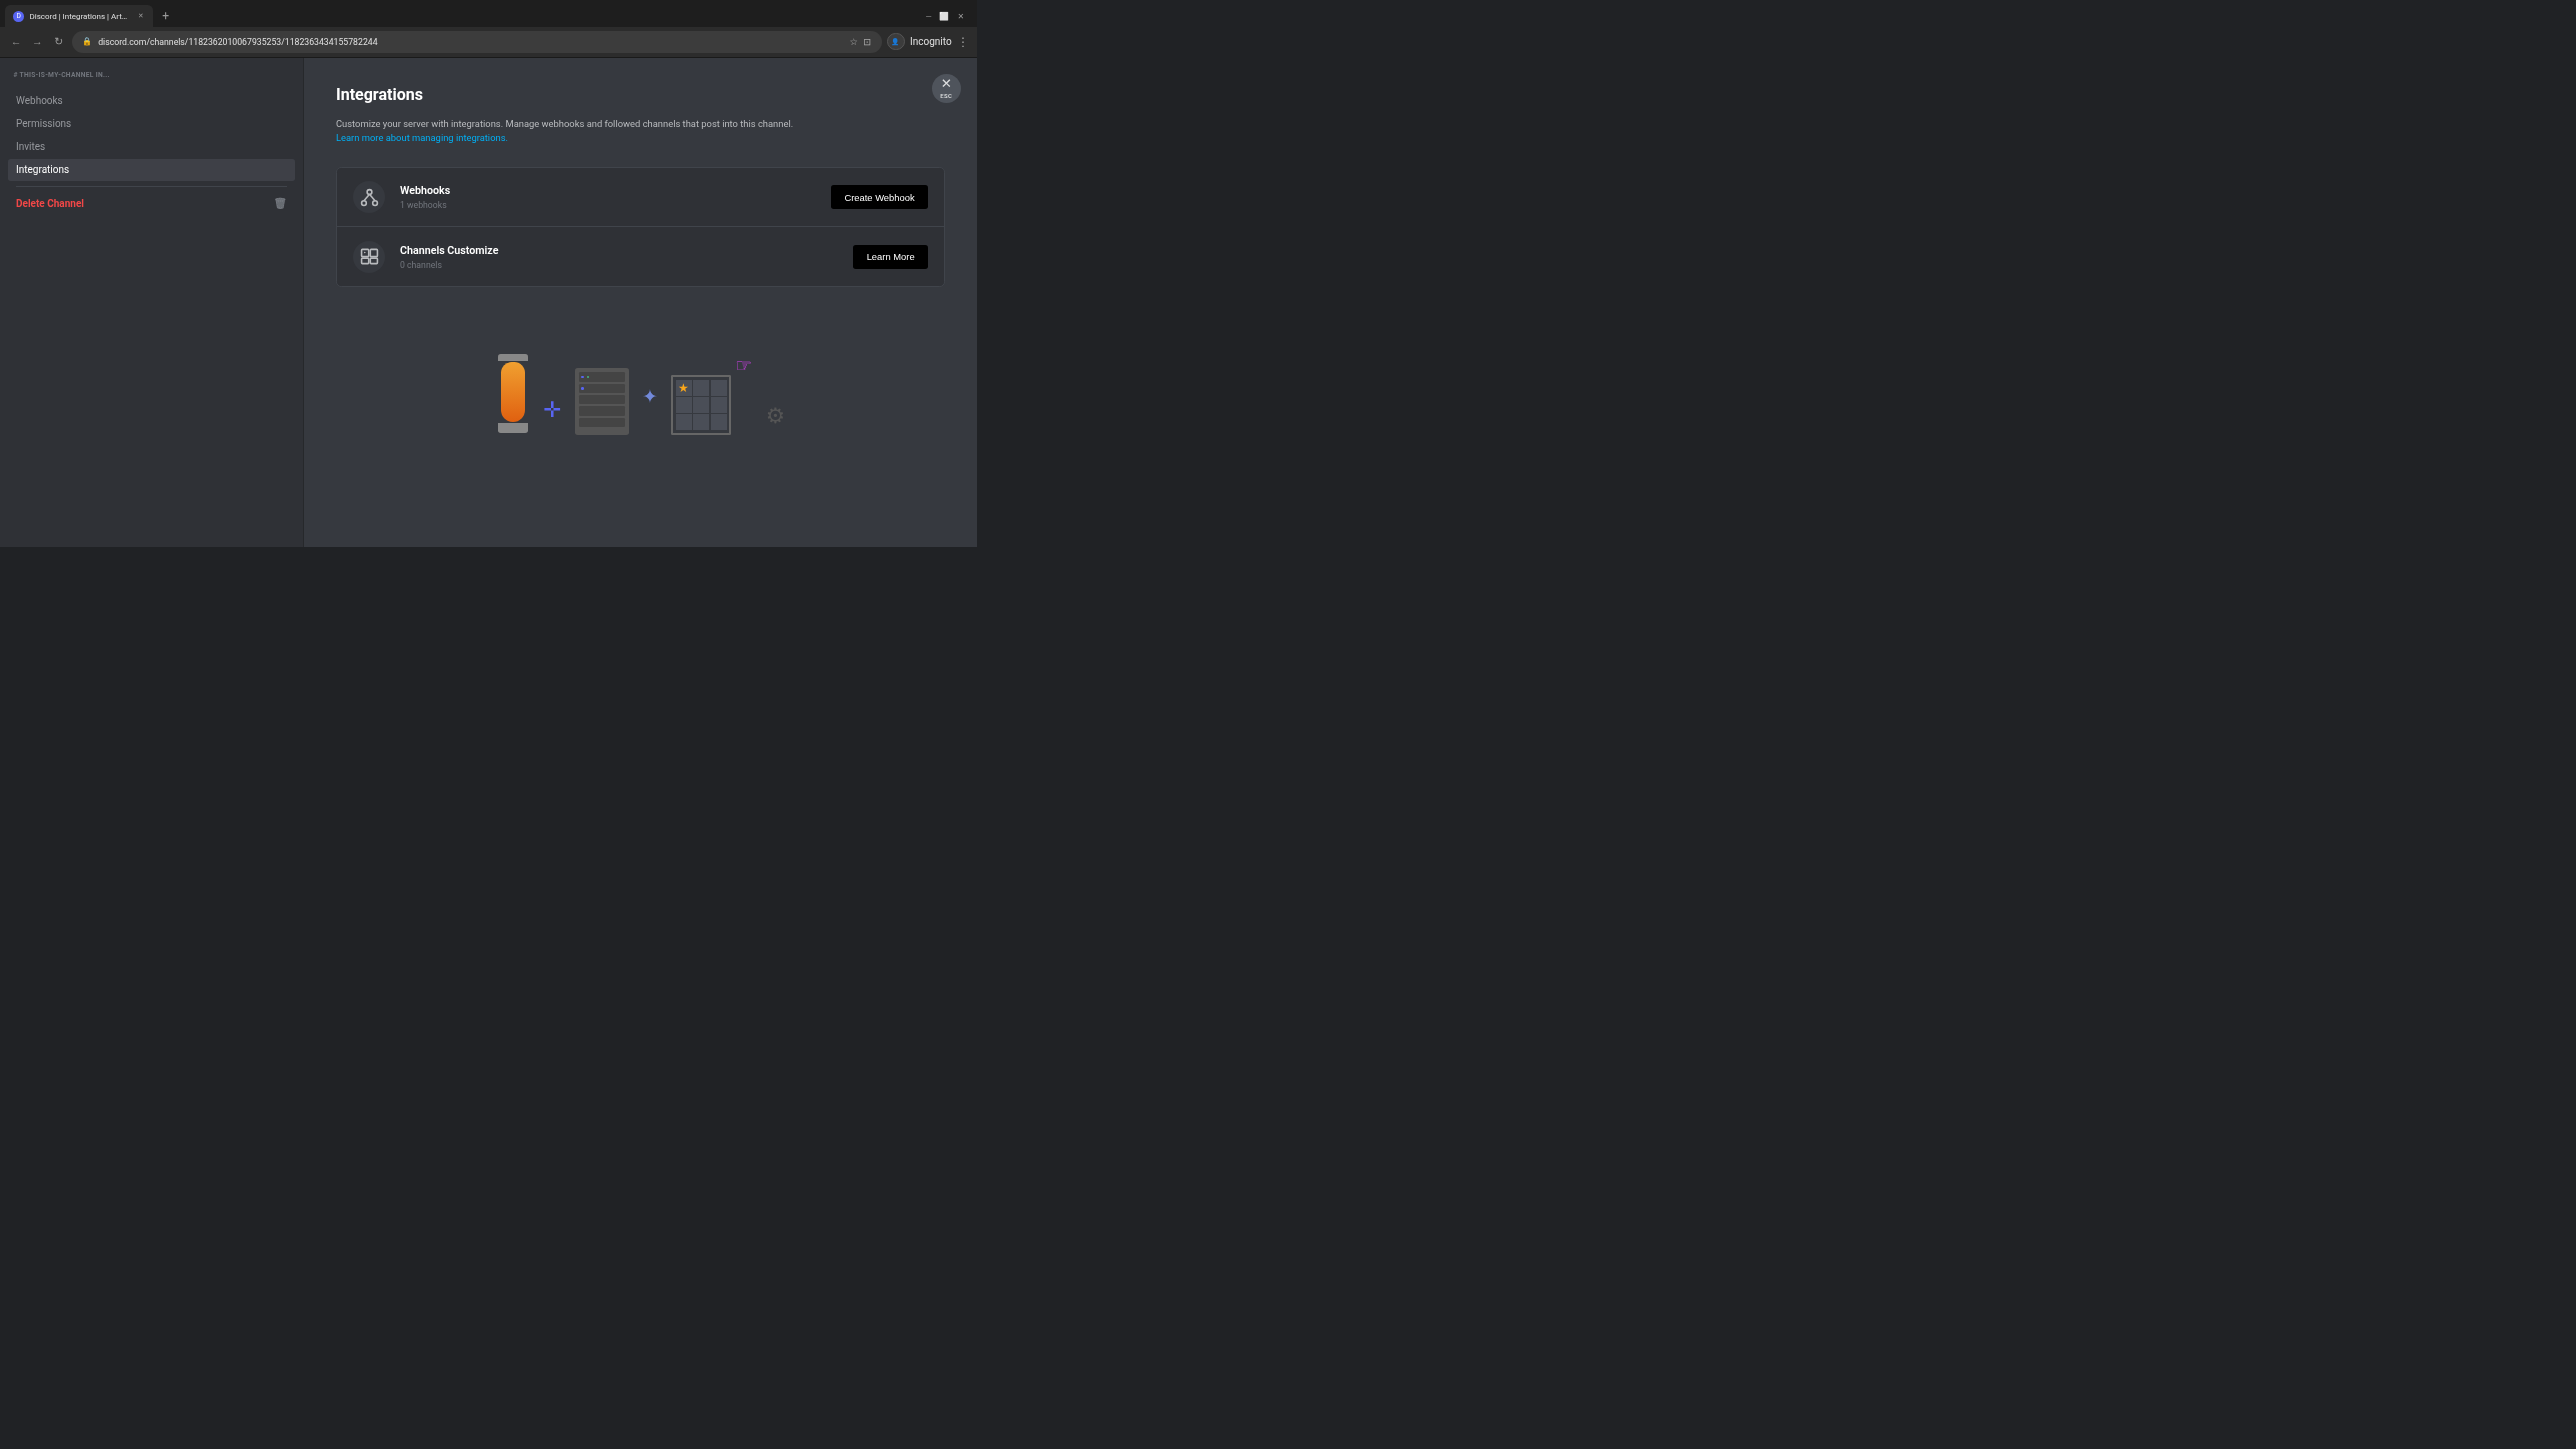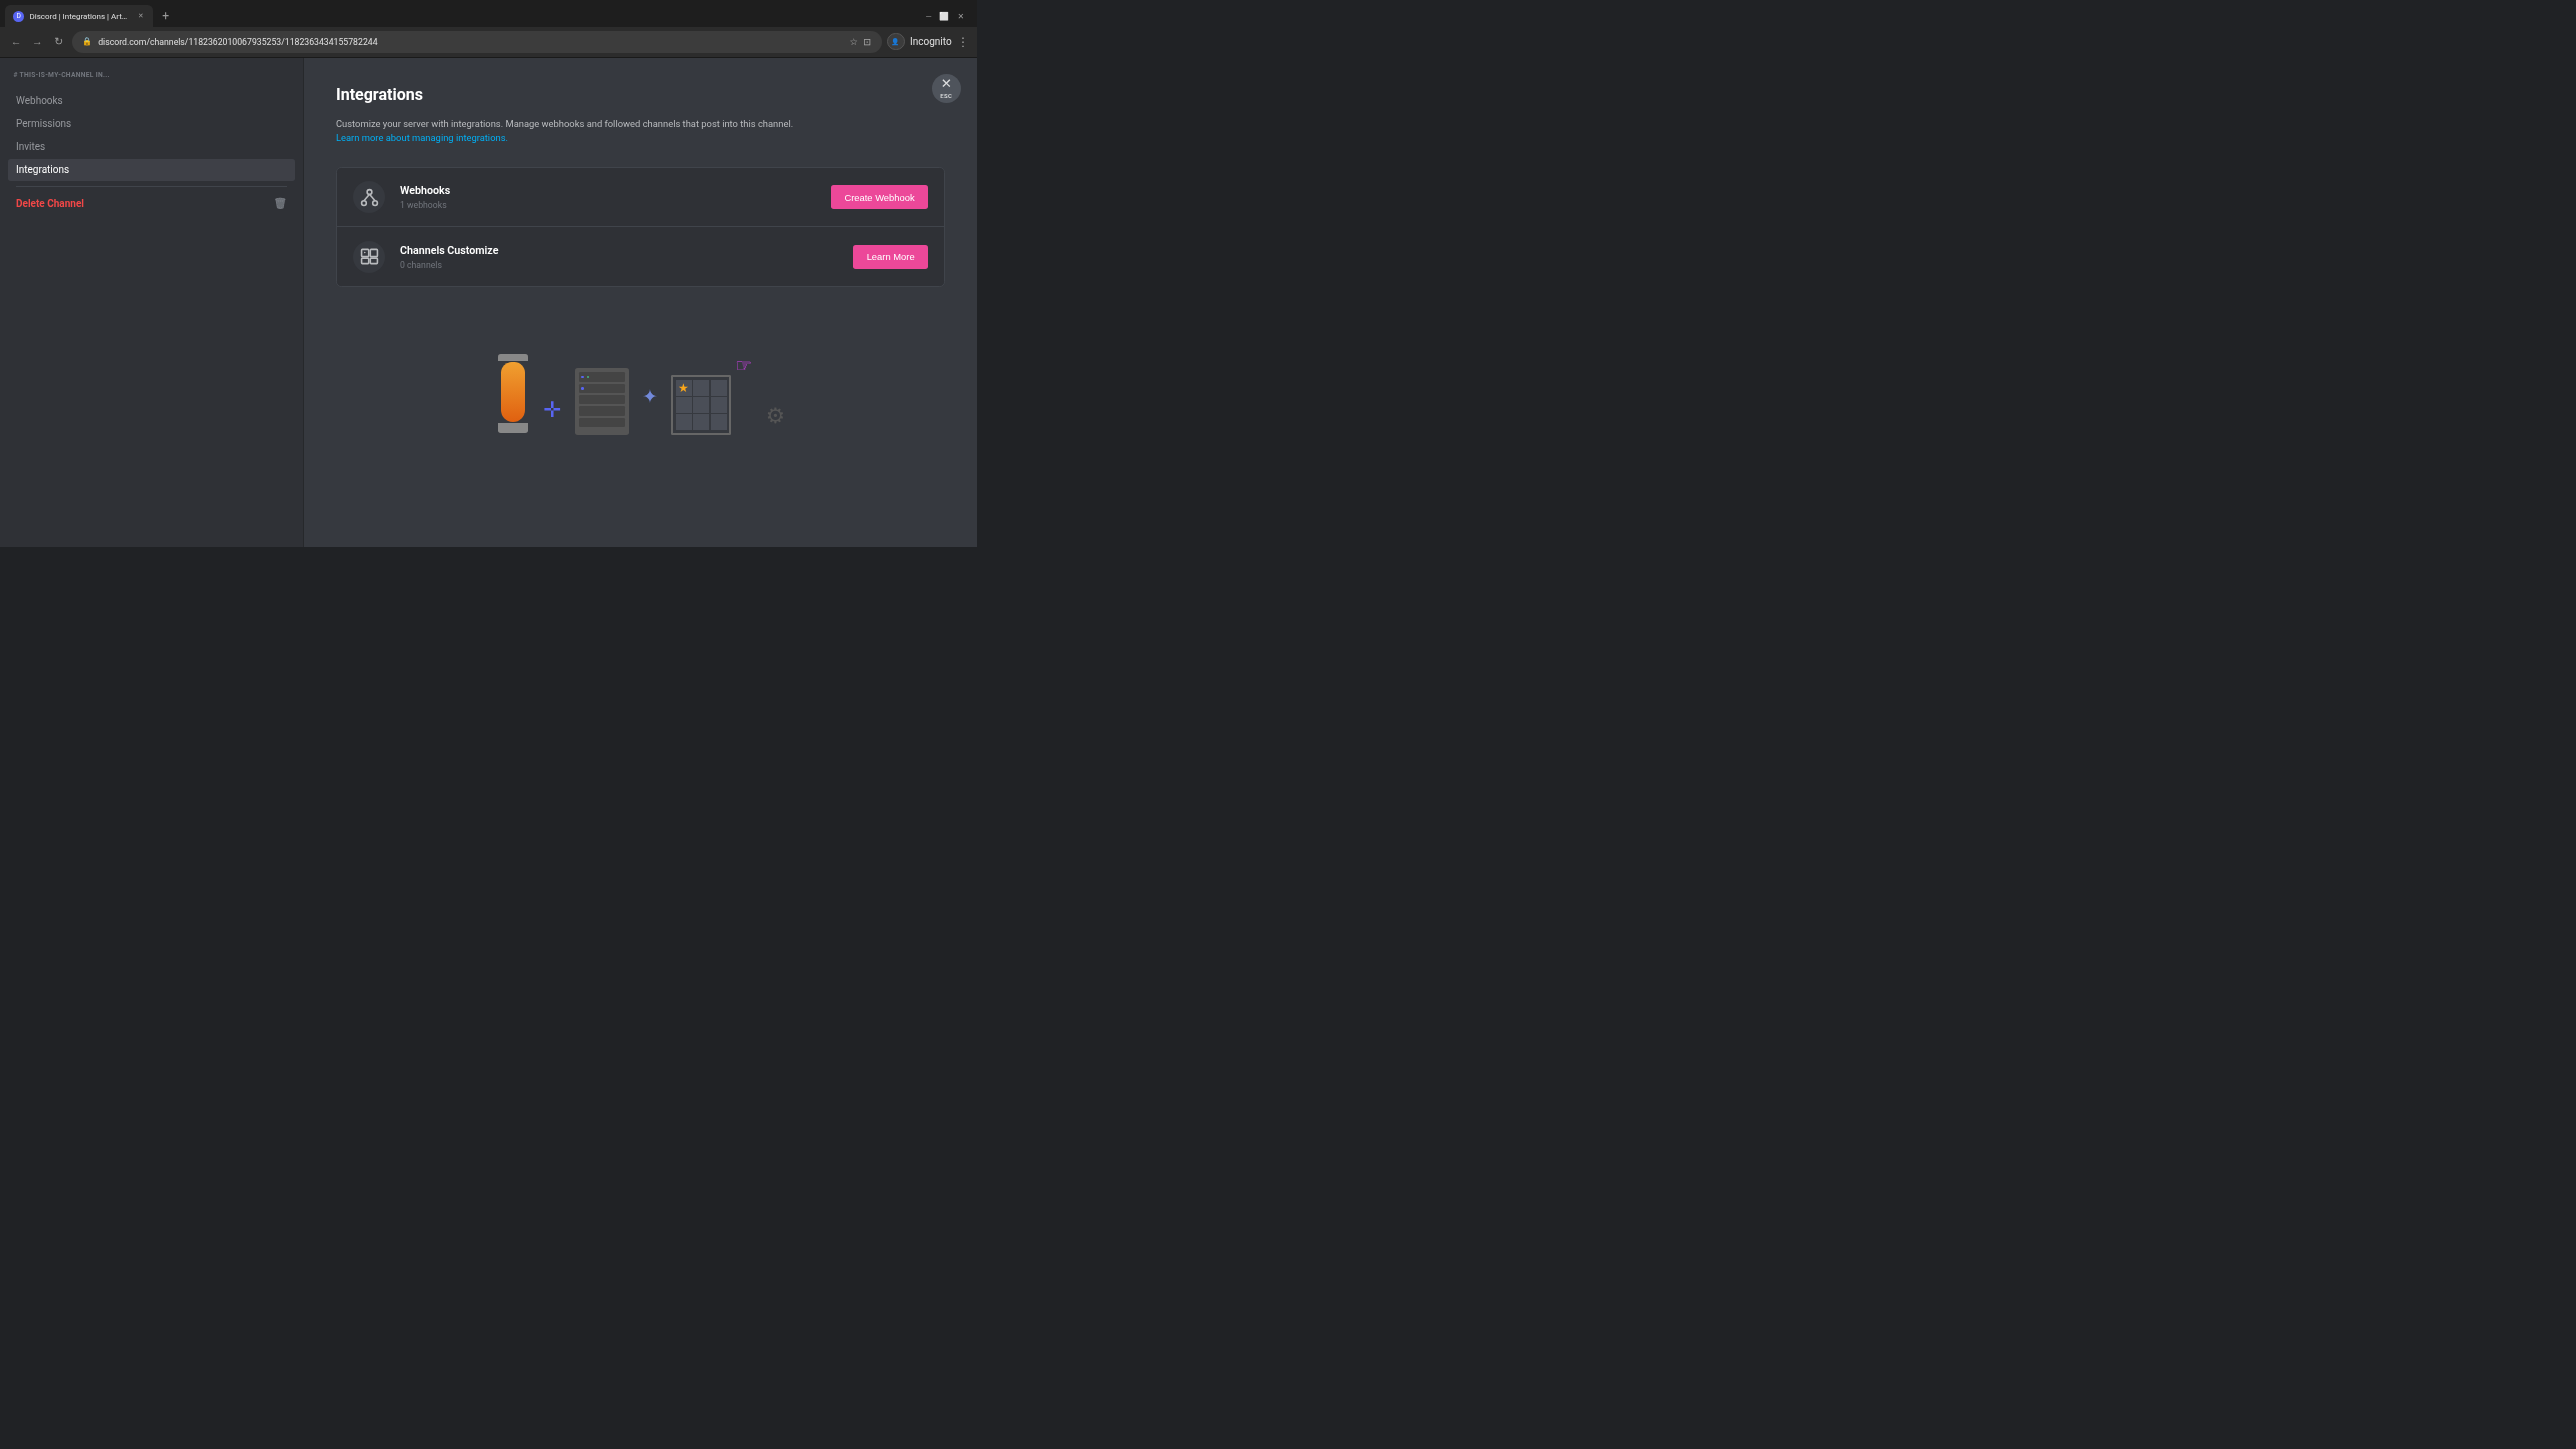--- a/index.html
+++ b/index.html
@@ -356,21 +356,21 @@
     }
 
     .integration-subtitle {
       font-size: 8.7px;
       color: #72767d;
     }
 
     .integration-btn {
       padding: 6.7px 13.4px;
       border-radius: 2.7px;
-      background: #ec4899;
+      background: #000000;
       color: #ffffff;
       font-size: 9.4px;
       font-weight: 500;
       cursor: pointer;
       border: none;
       white-space: nowrap;
     }
 
     
     .illustration-area {

